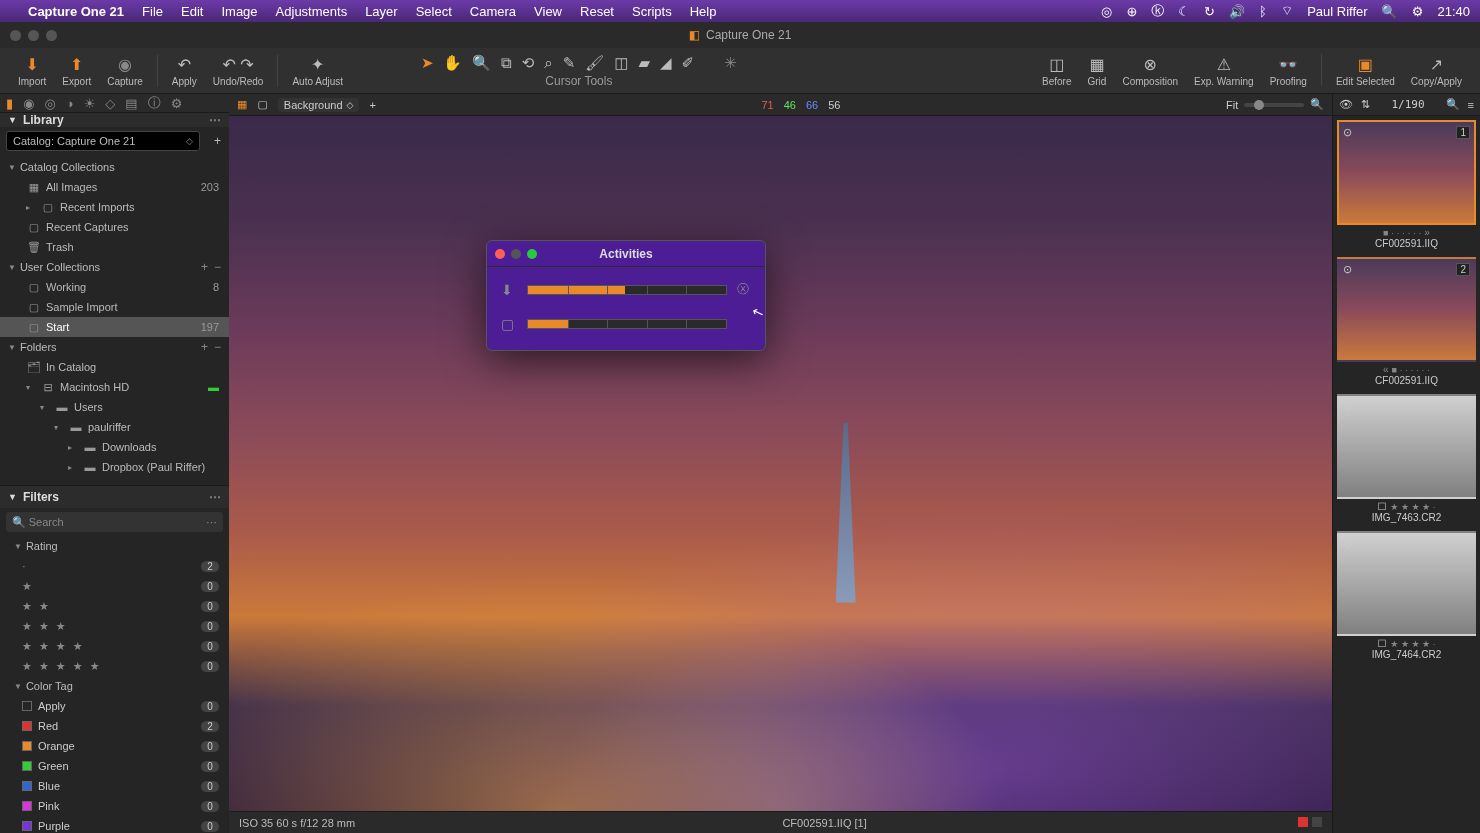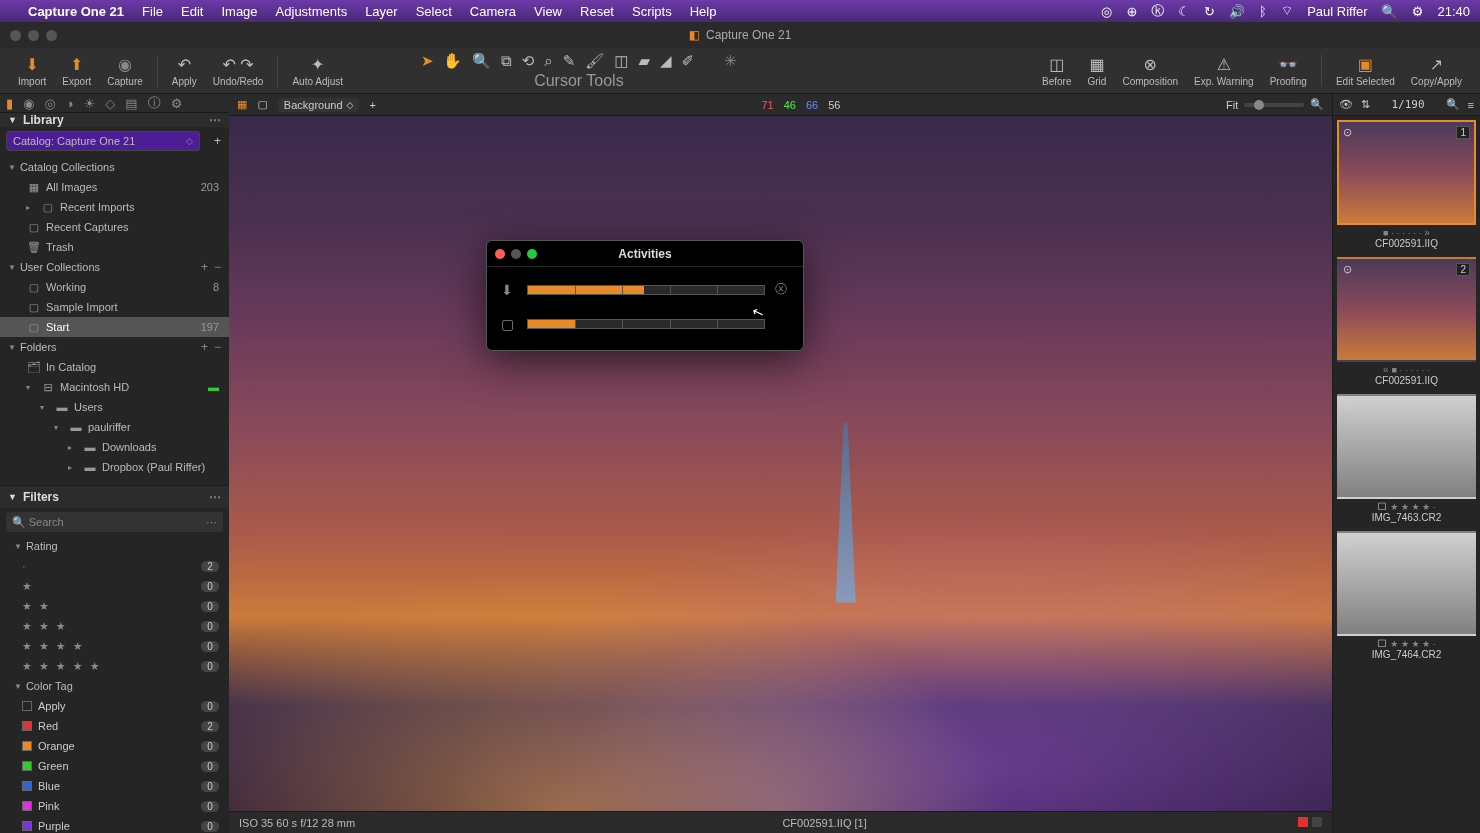--- a/index.html
+++ b/index.html
@@ -11,30 +11,30 @@
 .titlebar{height:26px;background:#2a2a2a;display:flex;align-items:center;justify-content:center;color:#aaa;font-size:12px;position:relative}
 .titlebar .traffic{position:absolute;left:10px;display:flex;gap:7px}
 .tl-dot{width:11px;height:11px;border-radius:50%}
 .toolbar{height:46px;background:#303030;border-bottom:1px solid #1a1a1a;display:flex;align-items:center;padding:0 10px}
 .tb-btn{display:flex;flex-direction:column;align-items:center;gap:2px;color:#bbb;padding:0 8px;font-size:10px}
 .tb-btn .ic{height:20px;display:flex;align-items:center;font-size:16px;color:#e88a2a}
 .tb-sep{width:1px;height:32px;background:#444;margin:0 6px}
 .cursor-tools{margin-left:70px;display:flex;flex-direction:column;align-items:center}
 .ct-row{display:flex;gap:10px;font-size:15px;color:#bbb}
 .ct-row span.active{color:#e88a2a}
-.ct-lbl{font-size:16px;color:#999;margin-top:2px}
+.ct-lbl{font-size:12px;color:#999;margin-top:2px}
 .tb-right{margin-left:auto;display:flex}
 .content{display:flex;height:739px}
 .sidebar{width:229px;background:#252525;display:flex;flex-direction:column;overflow:hidden}
 .tooltabs{height:22px;background:#2a2a2a;display:flex;align-items:center;padding:0 6px;gap:10px;font-size:13px;color:#888;border-bottom:1px solid #1a1a1a}
 .tooltabs .active{color:#e88a2a}
 .panel-h{height:22px;display:flex;align-items:center;padding:0 8px;font-size:12px;font-weight:600;color:#ddd;background:#2c2c2c}
 .panel-h .tri{margin-right:6px;font-size:9px}
 .panel-h .dots{margin-left:auto;color:#888}
-.catalog-sel{margin:4px 6px;height:20px;background:#4c1d95;border:1px solid #444;border-radius:3px;display:flex;align-items:center;padding:0 6px;font-size:11px;color:#bbb}
+.catalog-sel{margin:4px 6px;height:20px;background:#000000;border:1px solid #444;border-radius:3px;display:flex;align-items:center;padding:0 6px;font-size:11px;color:#bbb}
 .catalog-sel .upd{margin-left:auto;font-size:9px;color:#888}
 .tree{padding:2px 0}
 .tree-h{height:20px;display:flex;align-items:center;padding:0 8px;font-size:11px;color:#bbb}
 .tree-h .tri{font-size:8px;margin-right:4px;color:#888}
 .tree-h .act{margin-left:auto;display:flex;gap:6px;font-size:12px;color:#888}
 .tree-item{height:20px;display:flex;align-items:center;padding-left:26px;padding-right:10px;font-size:11px;color:#bbb}
 .tree-item.d2{padding-left:40px}
 .tree-item.d3{padding-left:54px}
 .tree-item.d4{padding-left:68px}
 .tree-item .ic{display:inline-block;width:16px;text-align:center;margin-right:4px;color:#999;font-size:11px}
@@ -67,21 +67,21 @@
 .thumb-img{width:100%;height:105px;background:#333;border:2px solid transparent;position:relative}
 .thumb.sel .thumb-img{border-color:#e88a2a}
 .thumb-img.city{background:linear-gradient(180deg,#4a3a5a 0%,#8a4a5a 50%,#ca7a3a 100%)}
 .thumb-img.street{background:linear-gradient(180deg,#d0d0d0 0%,#808080 100%)}
 .thumb .badge-n{position:absolute;top:4px;right:4px;background:#222;color:#ccc;font-size:10px;padding:0 3px;border:1px solid #555}
 .thumb .rec{position:absolute;top:4px;left:4px;color:#ccc;font-size:11px}
 .thumb-meta{text-align:center;font-size:10px;color:#ccc;padding:2px 0}
 .thumb-meta .dots{font-size:9px;color:#888}
 .thumb-meta .check{margin-right:4px}
 .thumb-meta .nav{font-size:10px;color:#888}
-.dialog{position:absolute;left:486px;top:240px;width:318px;background:#000000;border:1px solid #555;border-radius:6px;box-shadow:0 10px 40px rgba(0,0,0,.6)}
+.dialog{position:absolute;left:486px;top:240px;width:280px;background:#4c1d95;border:1px solid #555;border-radius:6px;box-shadow:0 10px 40px rgba(0,0,0,.6)}
 .dialog-title{height:26px;display:flex;align-items:center;padding:0 10px;font-size:12px;font-weight:600;color:#ddd;position:relative;border-bottom:1px solid #2a2a2a}
 .dialog-title .traffic{position:absolute;left:8px;display:flex;gap:6px}
 .dialog-title .traffic .tl-dot{width:10px;height:10px}
 .dialog-title .txt{margin:0 auto}
 .activity{padding:14px 14px 18px}
 .activity .row{display:flex;align-items:center;gap:10px;margin-bottom:18px}
 .activity .row:last-child{margin-bottom:0}
 .activity .row .aic{width:16px;color:#888;font-size:14px}
 .activity .row .body{flex:1}
 .activity .row .lbl{font-size:11px;color:#ccc;margin-bottom:6px}

